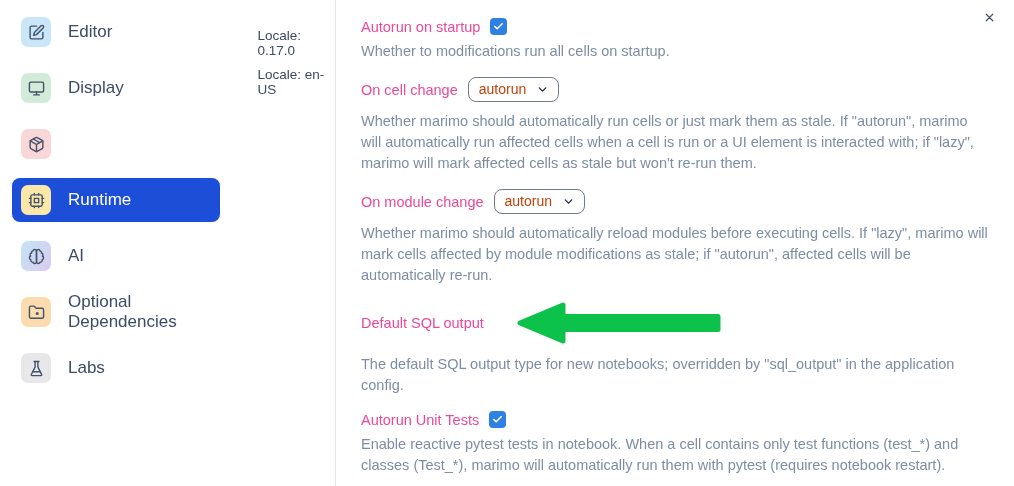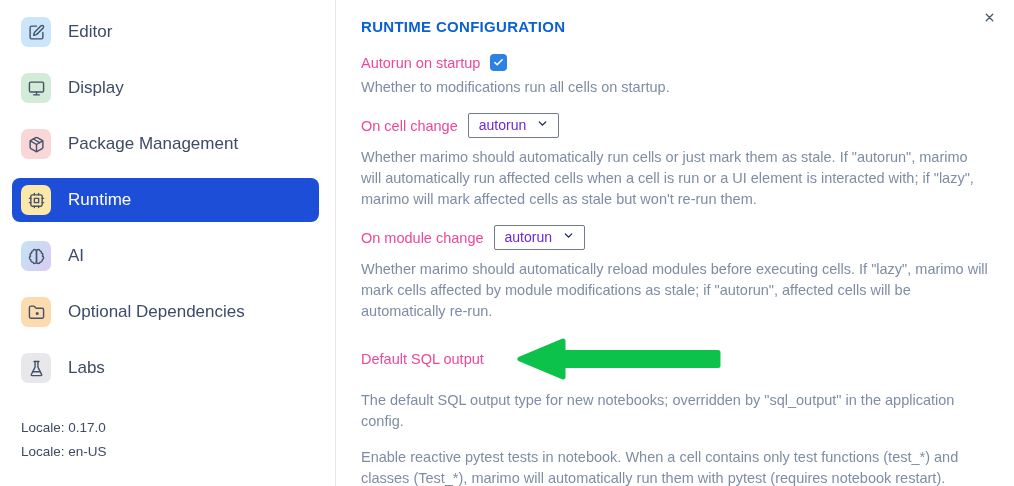--- a/index.html
+++ b/index.html
@@ -2,21 +2,21 @@
 <html><head>
 <meta charset="utf-8">
 <style>
   * { margin:0; padding:0; box-sizing:border-box; }
   html,body { width:1014px; height:486px; background:#ffffff; overflow:hidden;
     font-family:"Liberation Sans", sans-serif; }
   .app { display:flex; width:1014px; height:486px; position:relative; }
 
   
   .sidebar { width:336px; height:486px; border-right:1px solid #e5e6ea;
-    padding-top:10px; display:flex; flex-direction:column; flex-shrink:0; }
+    padding-top:10px; display:flex; flex-direction:row; flex-shrink:0; }
   .nav-item { display:flex; align-items:center; gap:17px; height:44px;
     margin:0 16px 12px 12px; padding-left:9px; border-radius:8px; cursor:pointer; }
   .nav-label { font-size:17px; color:#3d4b66; }
   .nav-item.selected { background:#1d4ed8; }
   .nav-item.selected .nav-label { color:#ffffff; }
   .icon-box { width:30px; height:30px; border-radius:7px; display:flex;
     align-items:center; justify-content:center; flex-shrink:0; color:#44536b; }
   .icon-box svg { width:17px; height:17px; }
   .ib-editor  { background:#cbe6f9; }
   .ib-display { background:#d2ecd8; }
@@ -37,23 +37,23 @@
     letter-spacing:.3px; margin-bottom:19px; }
   .field { margin-bottom:15px; }
   .field-row { display:flex; align-items:center; gap:10px; margin-bottom:6px; }
   .field-row.with-select { margin-bottom:9px; }
   .field-label { font-size:14.5px; color:#ec4899; }
   .field-desc { font-size:14.5px; color:#7e8da4; line-height:21px; max-width:632px; }
   .checkbox { width:17px; height:17px; border-radius:4px; background:#2e80e2;
     display:inline-flex; align-items:center; justify-content:center; cursor:pointer;
     flex-shrink:0; color:#ffffff; }
   .checkbox svg { width:11px; height:11px; }
-  .select { display:inline-flex; gap:10px;
-    border:1.5px solid #717b8c; border-radius:2px; padding:3px 9px 4px 10px;
-    font-size:14px; color:#6d28d9; background:#ffffff; cursor:pointer; }
+  .select { display:inline-flex; align-items:center; gap:10px;
+    border:1.5px solid #717b8c; border-radius:8px; padding:3px 9px 4px 10px;
+    font-size:14px; color:#c2410c; background:#ffffff; cursor:pointer; }
   .select svg { width:13px; height:13px; color:#1c2a42; }
   .green-arrow { margin-left:22px; flex-shrink:0; }
 </style>
 </head>
 <body>
 
 <div class="app">
 
   <aside class="sidebar">
     <nav>
@@ -80,21 +80,20 @@
 
       <div class="nav-item">
         <span class="icon-box ib-package">
           <svg viewBox="0 0 24 24" fill="none" stroke="currentColor" stroke-width="2" stroke-linecap="round" stroke-linejoin="round">
               <path d="M16.5 9.4 7.55 4.24"></path>
               <path d="M21 16V8a2 2 0 0 0-1-1.73l-7-4a2 2 0 0 0-2 0l-7 4A2 2 0 0 0 3 8v8a2 2 0 0 0 1 1.73l7 4a2 2 0 0 0 2 0l7-4A2 2 0 0 0 21 16z"></path>
               <path d="M3.27 6.96 12 12.01l8.73-5.05"></path>
               <path d="M12 22.08V12"></path>
             </svg>
         </span>
-        <span class="nav-label">Package Management</span>
       </div>
 
       <div class="nav-item selected">
         <span class="icon-box ib-runtime">
           <svg viewBox="0 0 24 24" fill="none" stroke="currentColor" stroke-width="2" stroke-linecap="round" stroke-linejoin="round">
               <rect x="4" y="4" width="16" height="16" rx="2"></rect>
               <rect x="9" y="9" width="6" height="6"></rect>
               <path d="M9 2v2M15 2v2M9 20v2M15 20v2M2 9h2M2 15h2M20 9h2M20 15h2"></path>
             </svg>
         </span>
@@ -141,21 +140,20 @@
   </aside>
 
   <main class="content">
 
     <button class="close-btn">
       <svg viewBox="0 0 24 24" fill="none" stroke="currentColor" stroke-width="2.4" stroke-linecap="round">
           <path d="M18 6 6 18M6 6l12 12"></path>
         </svg>
     </button>
 
-    <h1 class="page-title">RUNTIME CONFIGURATION</h1>
 
     <div class="field">
       <div class="field-row">
         <span class="field-label">Autorun on startup</span>
         <span class="checkbox">
           <svg viewBox="0 0 24 24" fill="none" stroke="currentColor" stroke-width="3.5" stroke-linecap="round" stroke-linejoin="round">
               <path d="M20 6 9 17l-5-5"></path>
             </svg>
         </span>
       </div>
@@ -192,17 +190,25 @@
       <div class="field-row with-select">
         <span class="field-label">Default SQL output</span>
         <svg class="green-arrow" width="206" height="44" viewBox="0 0 206 44">
           <path d="M4 22 L47 4 L47 15.5 L202 15.5 L202 28.5 L47 28.5 L47 40 Z" fill="#0dc24a" stroke="#0dc24a" stroke-width="5" stroke-linejoin="round"></path>
         </svg>
       </div>
       <p class="field-desc">The default SQL output type for new notebooks; overridden by "sql_output" in the application config.</p>
     </div>
 
     <div class="field">
+      <div class="field-row">
+        <span class="field-label">Autorun Unit Tests</span>
+        <span class="checkbox">
+          <svg viewBox="0 0 24 24" fill="none" stroke="currentColor" stroke-width="3.5" stroke-linecap="round" stroke-linejoin="round">
+              <path d="M20 6 9 17l-5-5"></path>
+            </svg>
+        </span>
+      </div>
       <p class="field-desc">Enable reactive pytest tests in notebook. When a cell contains only test functions (test_*) and classes (Test_*), marimo will automatically run them with pytest (requires notebook restart).</p>
     </div>
 
   </main>
 </div>
 
 </body></html>

